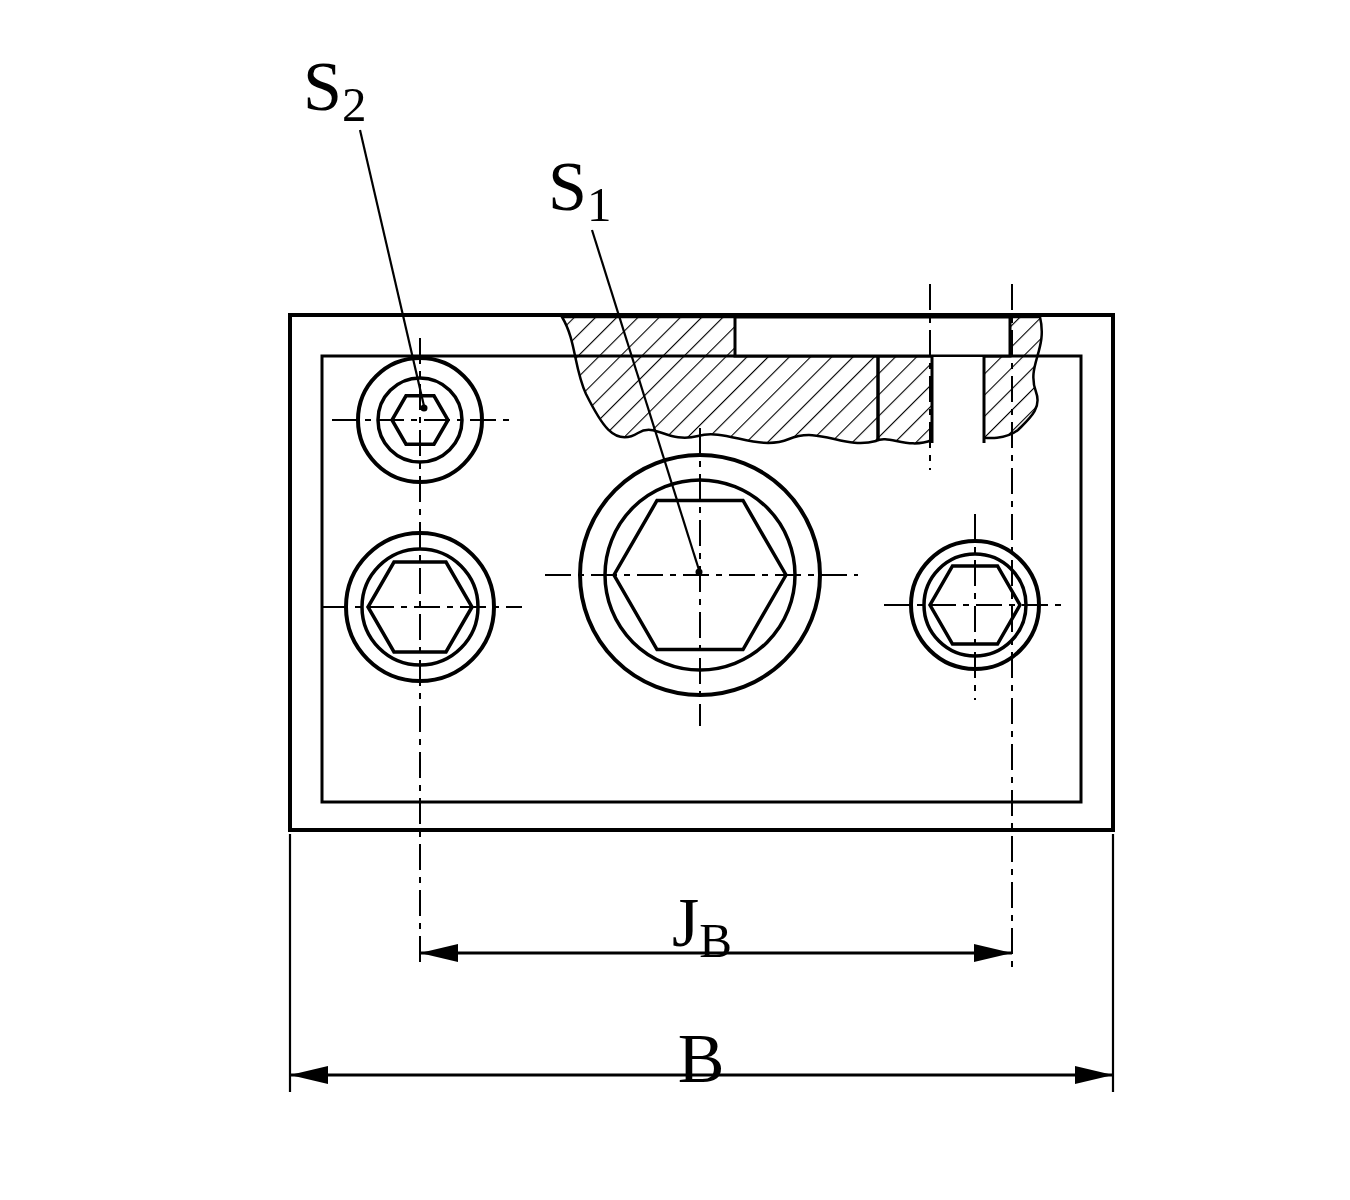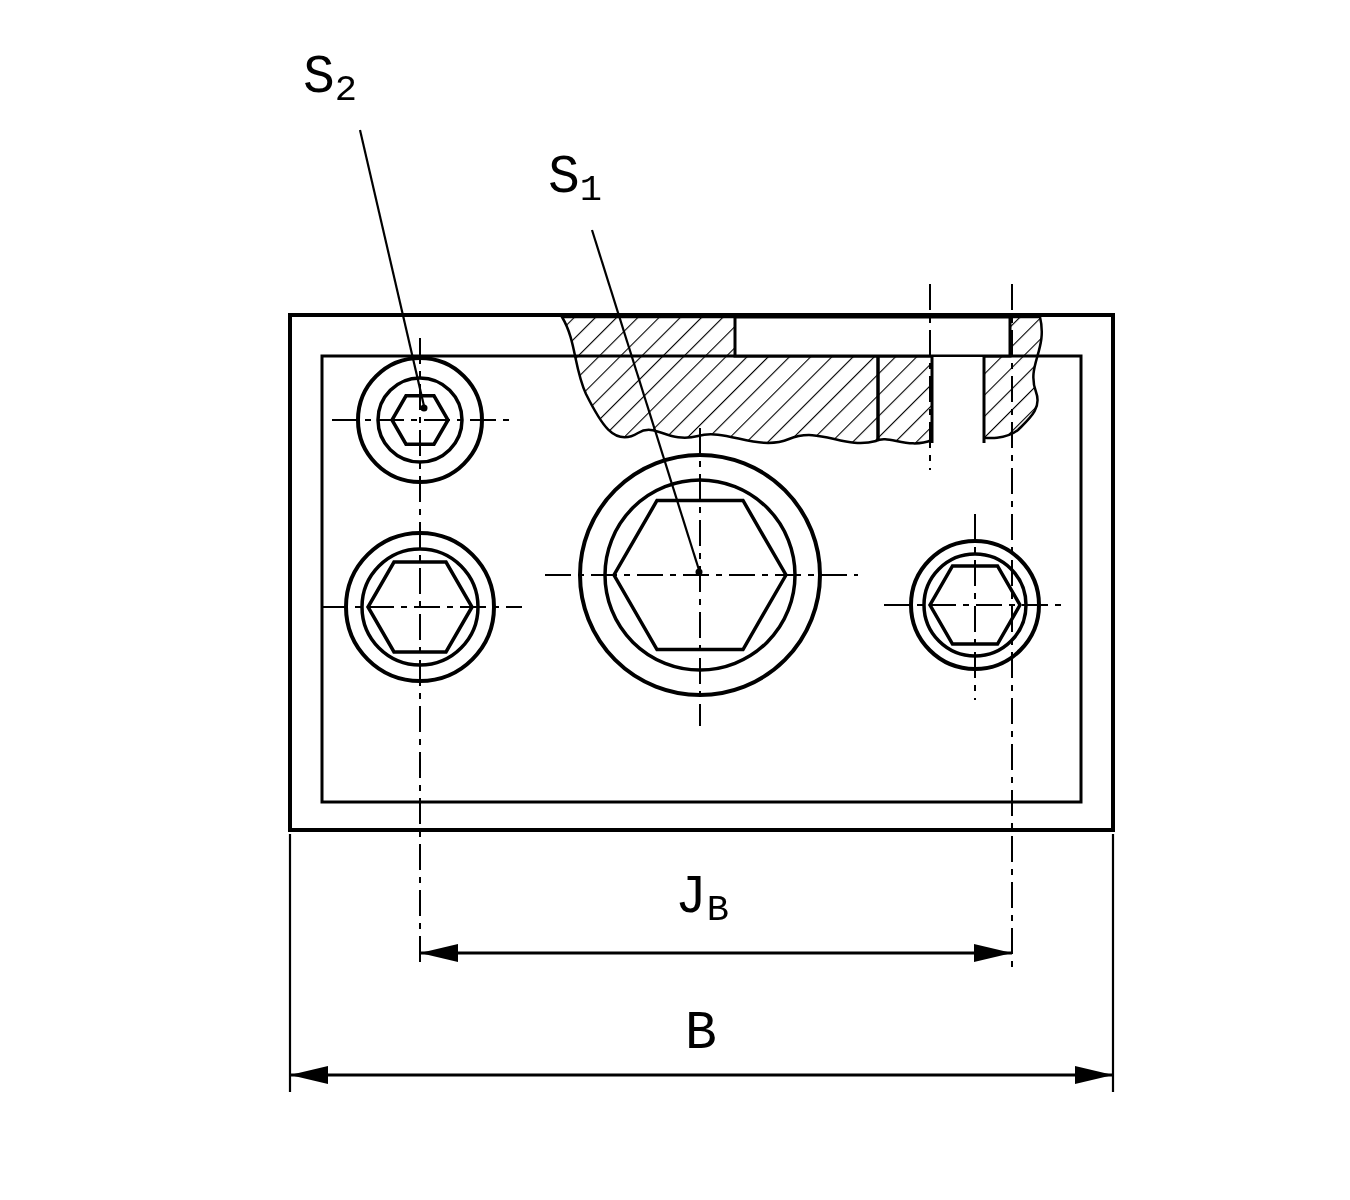--- a/index.html
+++ b/index.html
@@ -1,22 +1,22 @@
 <!DOCTYPE html>
 <html style="--line: #000000; --bg: #ffffff;"><head>
 <meta charset="utf-8">
 <style>
   html,body{margin:0;padding:0;background:var(--bg,#fff);}
   .stage{position:relative;width:1350px;height:1200px;background:var(--bg,#fff);overflow:hidden;
          font-family:"Liberation Sans", sans-serif;color:var(--line,#000);}
   .stage svg{position:absolute;left:0;top:0;}
-  .label{position:absolute;font-size:53px;line-height:1;color:var(--line,#000);
-         font-family:Liberation Mono, monospace;white-space:nowrap;}
+  .label{position:absolute;font-size:70px;line-height:1;color:var(--line,#000);
+         font-family:Liberation Serif, serif;white-space:nowrap;}
   .label sub{font-size:0.70em;position:relative;top:0.22em;vertical-align:baseline;}
-  .centered{transform:translateX(-50%);}
+  .centered{transform:translateX(-50%);margin-top:16px;}
   .ln{stroke:var(--line,#000);fill:none;}
   .lnw{stroke:var(--line,#000);fill:#fff;}
   .fl{fill:var(--line,#000);stroke:none;}
   .hr{fill:url(#hatchP);stroke:var(--line,#000);}
   .cl{stroke:var(--line,#000);fill:none;stroke-width:2;stroke-dasharray:26 7 6 7;}
 </style>
 </head>
 <body>
 
 <div class="stage">

